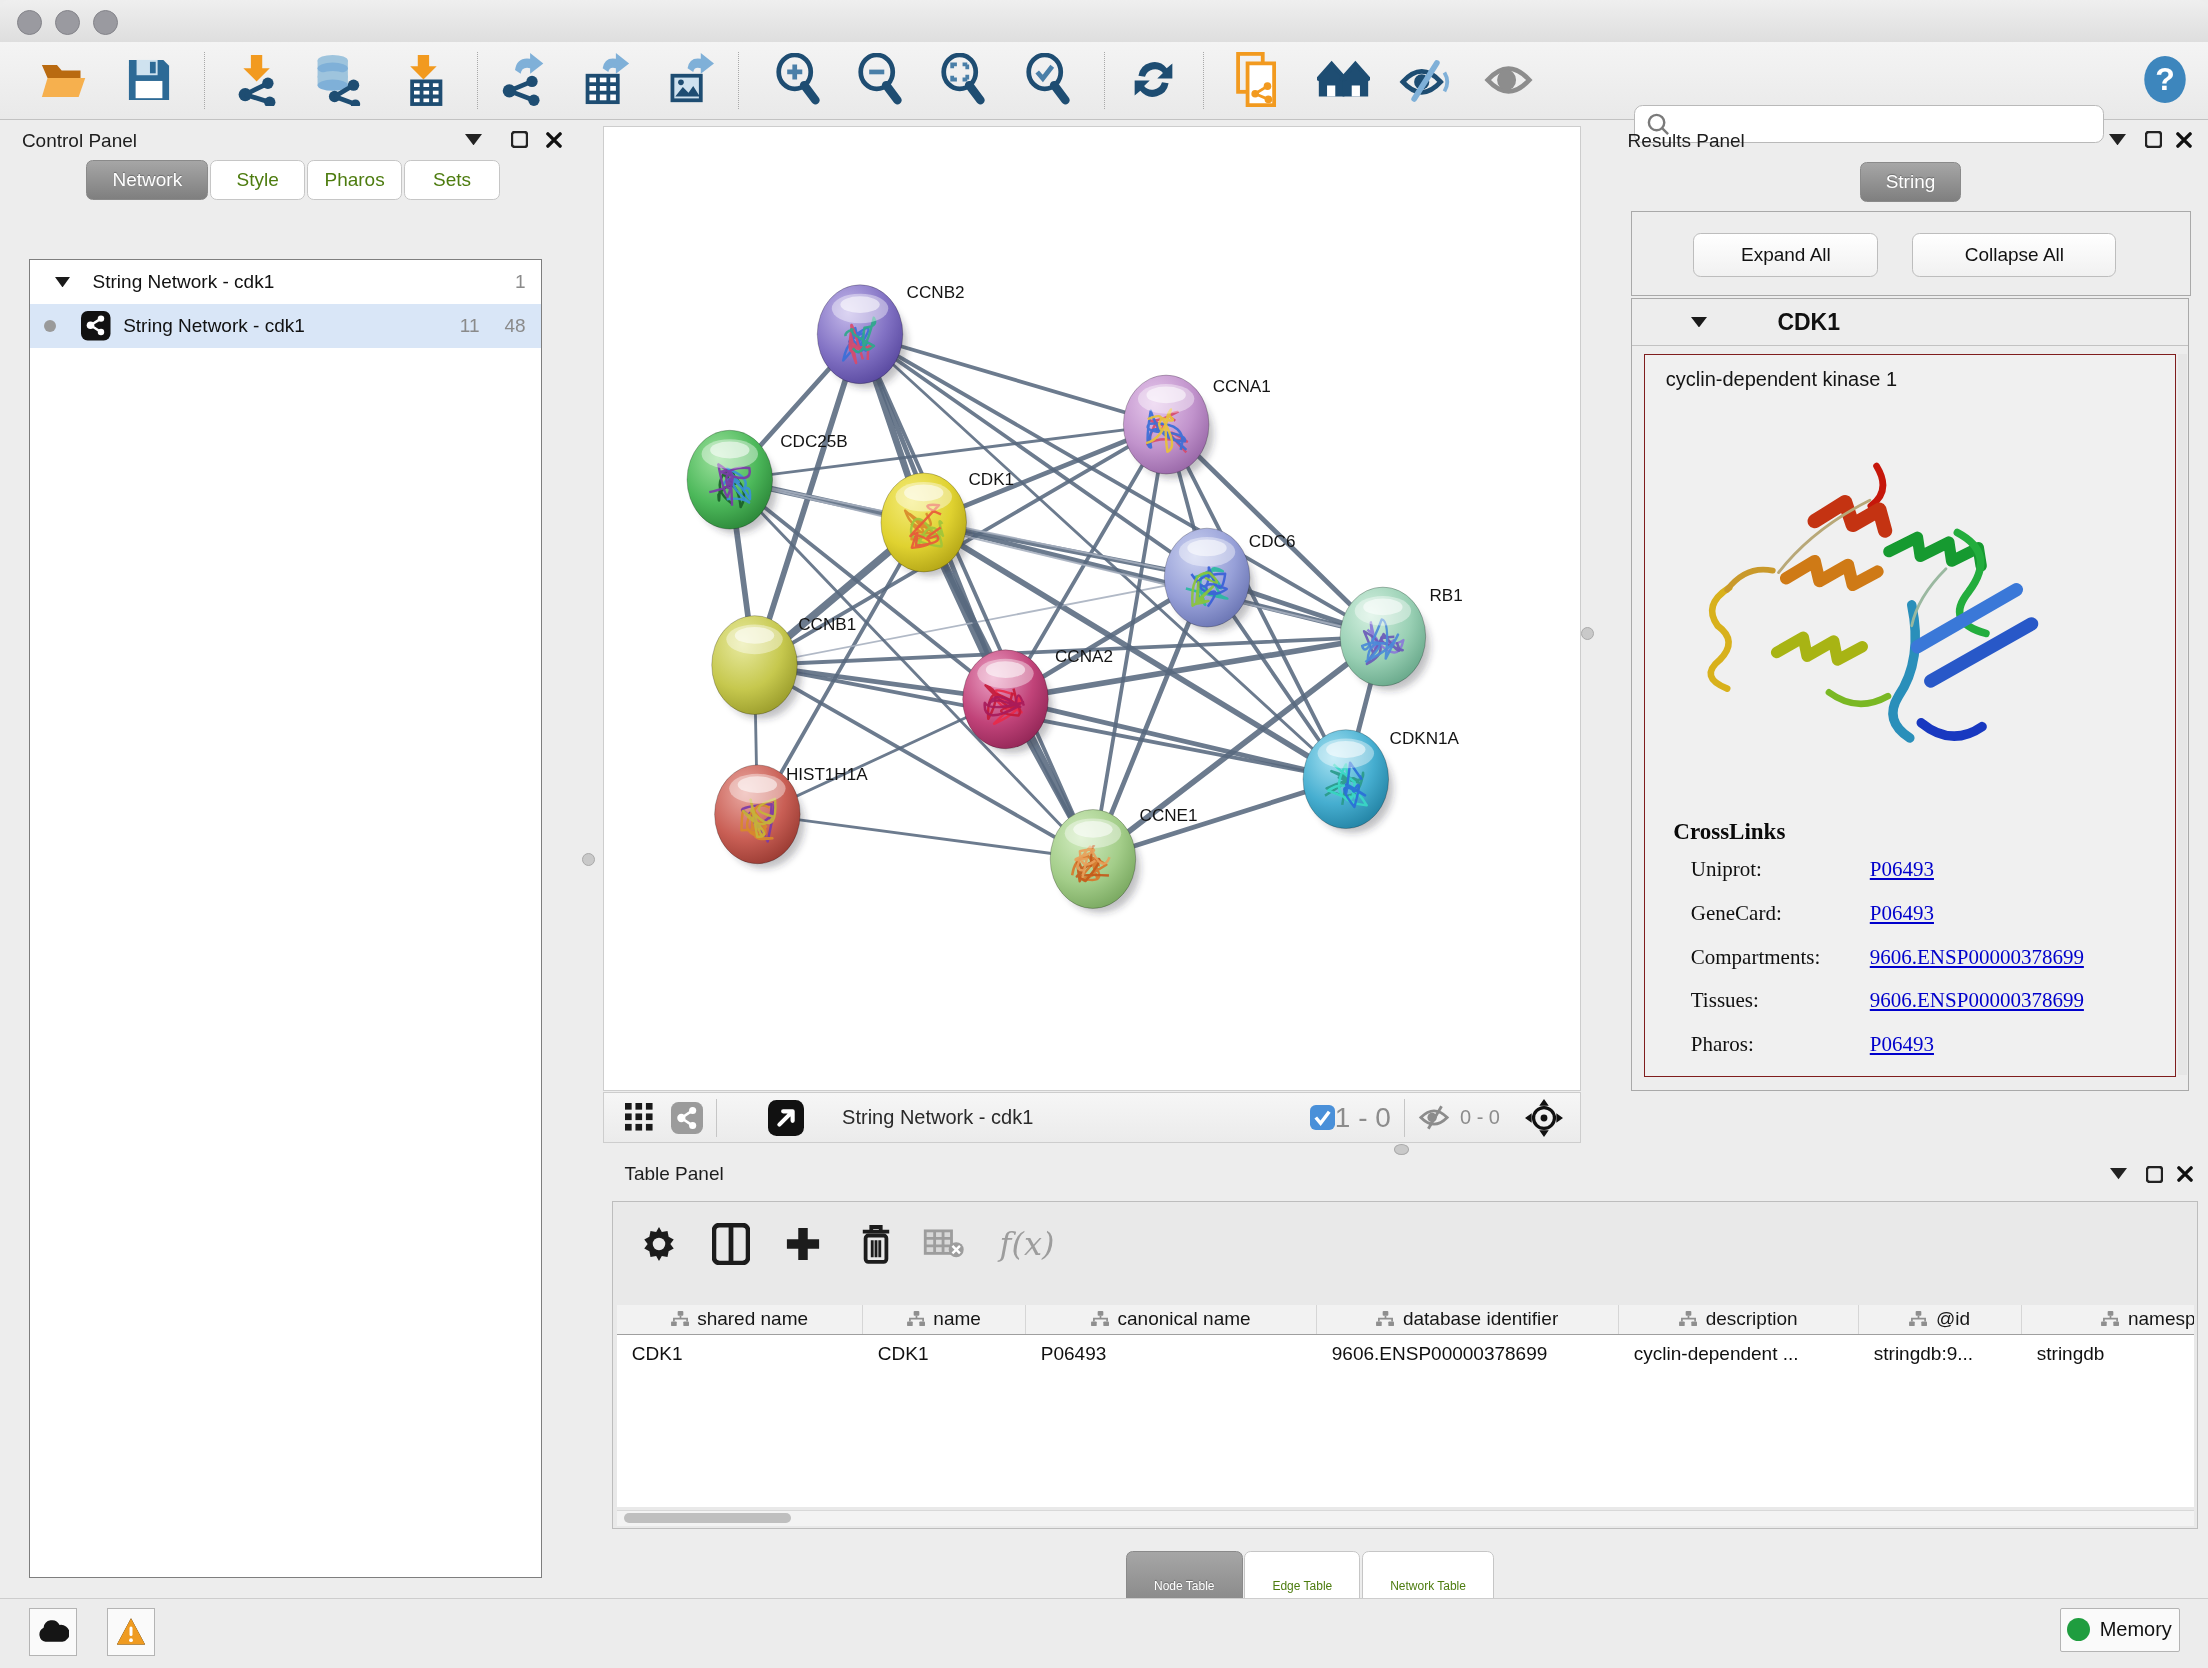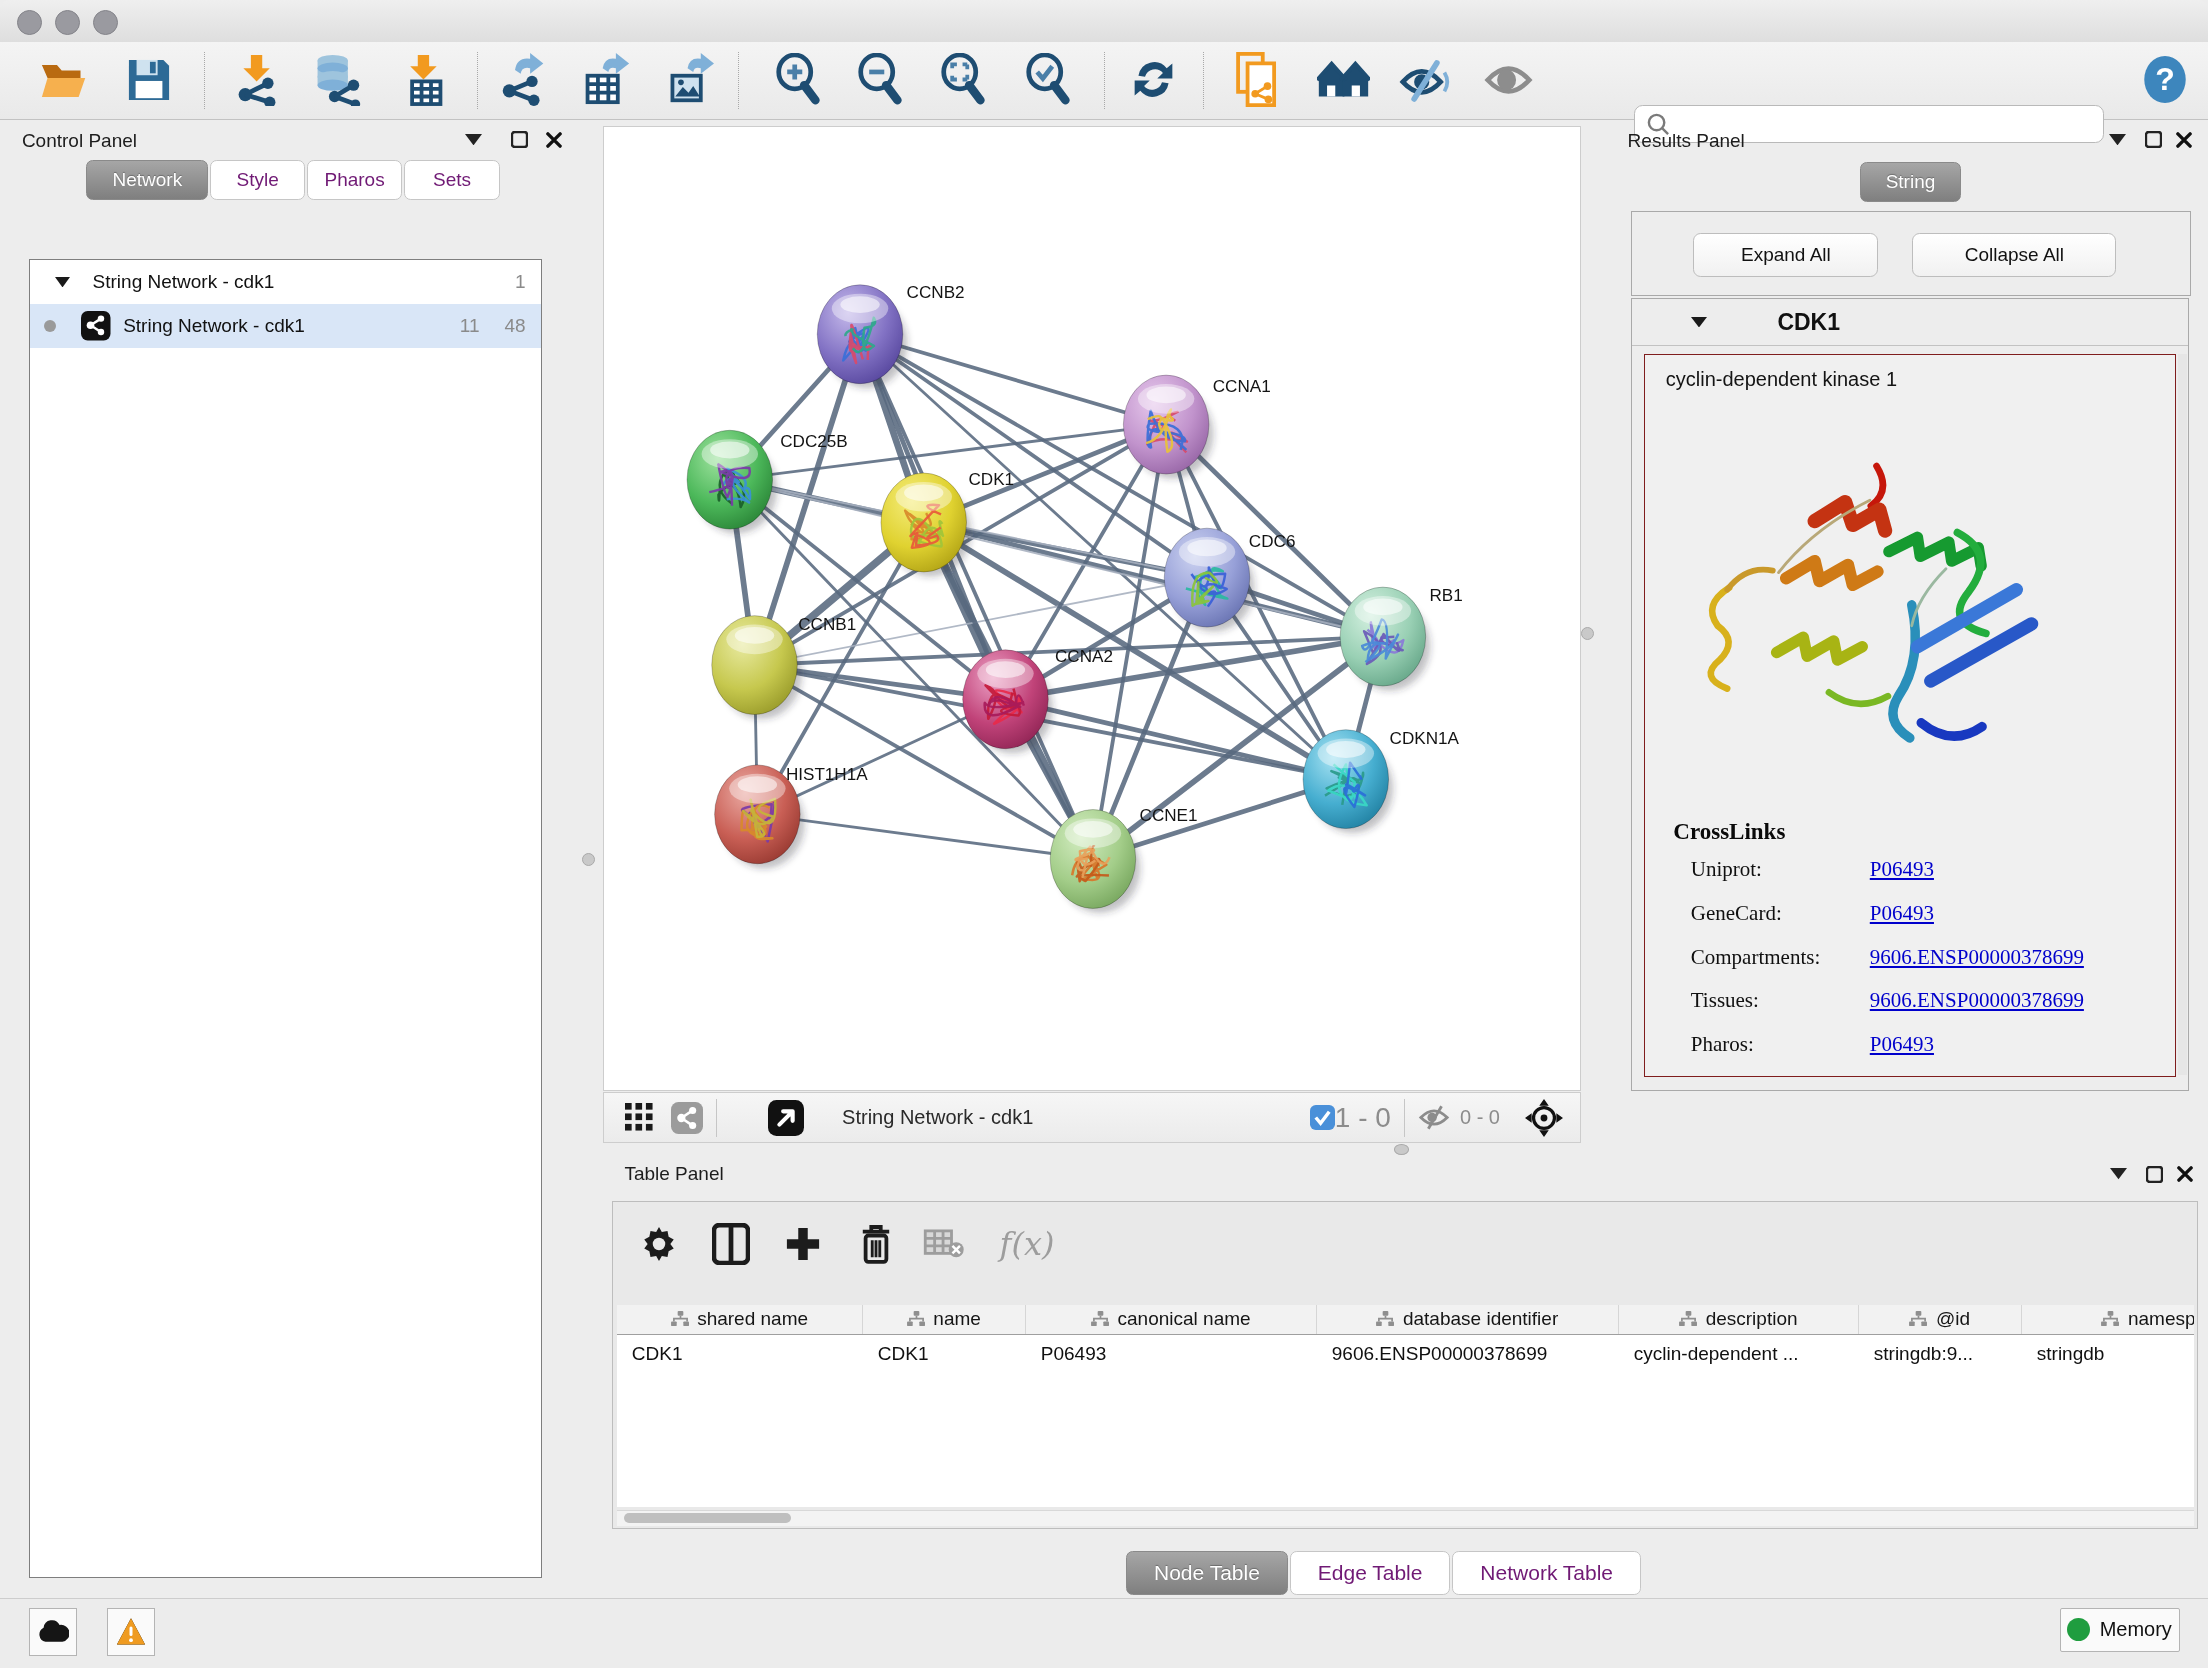--- a/index.html
+++ b/index.html
@@ -13,21 +13,21 @@
   
   #toolbar{left:0;top:42px;width:2208px;height:77px;background:linear-gradient(#f4f4f4,#e9e9e9);
     border-bottom:1px solid #c2c2c2;}
   .tb-btn{position:absolute;top:11.4px;width:53px;height:53px;display:flex;align-items:center;justify-content:center;}
   .tb-sep{position:absolute;top:9.5px;width:0;height:57px;border-left:1.9px dotted #a8a8a8;}
   #search-box{position:absolute;left:1634px;top:63px;width:470px;height:38px;background:#fff;
     border:1px solid #b9b9b9;border-radius:8.6px;display:flex;align-items:center;padding-left:11.4px;box-sizing:border-box;}
   
   .panel-title{font-size:19px;color:#1d1d1d;}
   .ph-btn{position:absolute;top:0;width:28.5px;height:27px;display:flex;align-items:center;justify-content:center;color:#1a1a1a;}
-  .tab{height:38px;display:flex;align-items:center;justify-content:center;font-size:19px;color:#701a75;
+  .tab{height:38px;display:flex;align-items:center;justify-content:center;font-size:19px;color:#4d7c0f;
     background:#fff;border:1px solid #c6c6c6;border-radius:6.7px;margin-right:1.9px;}
   .tab.active{background:linear-gradient(#a6a6a6,#7f7f7f);color:#fff;border-color:#8a8a8a;text-shadow:0 -1px 1px rgba(0,0,0,.3);}
   
   #control-panel{left:14.3px;top:126px;width:549px;height:1455px;}
   #control-tabs{position:absolute;left:72px;top:34px;display:flex;}
   #control-tabs .tab{width:120px;}
   #control-tabs .tab:nth-child(2){width:93px}#control-tabs .tab:nth-child(3){width:93px}#control-tabs .tab:nth-child(4){width:94px}
   #net-list-header{position:absolute;left:14.3px;top:88px;width:515px;height:44px;display:flex;align-items:center;}
   #net-list-box{position:absolute;left:14.3px;top:133px;width:511px;height:1317px;background:#fff;border:1.9px solid #7e7e7e;}
   .tree-row{position:absolute;left:0;width:100%;height:44px;display:flex;align-items:center;font-size:19px;color:#111;}
@@ -57,21 +57,21 @@
   .tt-btn{position:absolute;top:17px;width:49px;height:49px;display:flex;align-items:center;justify-content:center;}
   #data-table{position:absolute;left:3.8px;top:103px;width:1577px;height:202px;background:#fff;overflow:hidden;}
   #table-header{position:absolute;left:0;top:0;height:28.5px;width:1902px;background:#f2f2f2;border-bottom:1.9px solid #9f9f9f;}
   .th-cell{position:absolute;top:0;height:28.5px;display:flex;align-items:center;justify-content:center;gap:7.6px;
     font-size:19px;color:#151515;border-right:1px solid #d6d6d6;box-sizing:border-box;}
   .td-cell{position:absolute;top:32px;height:34px;display:flex;align-items:center;padding-left:15px;
     font-size:19px;color:#101010;box-sizing:border-box;}
   #hscroll{position:absolute;left:3.8px;top:308px;width:1577px;height:15px;background:#f3f3f3;border-top:1px solid #d8d8d8;}
   #hscroll .thumb{position:absolute;left:7.6px;top:1.9px;width:167px;height:10.5px;background:#bfbfbf;border-radius:5.7px;}
   #table-tabs{position:absolute;left:514px;top:396px;display:flex;}
-  #table-tabs .tab{padding:0 27px;height:42px;font-size:21px;}
+  #table-tabs .tab{padding:13px 27px;height:42px;font-size:12px;}
   
   #statusbar{left:0;top:1598px;width:2208px;height:70px;background:#ececec;border-top:1px solid #cdcdcd;}
   .sb-btn{position:absolute;top:8.6px;width:46px;height:46px;background:#fafafa;border:1.9px solid #b4b4b4;
     display:flex;align-items:center;justify-content:center;}
   #memory-btn{position:absolute;right:28.5px;top:8.6px;width:118px;height:42px;background:#fafafa;border:1.9px solid #b4b4b4;
     border-radius:2px;display:flex;align-items:center;justify-content:center;gap:9.5px;font-size:20px;color:#111;}
   svg{display:block;}
 </style>
 </head>
 <body>

